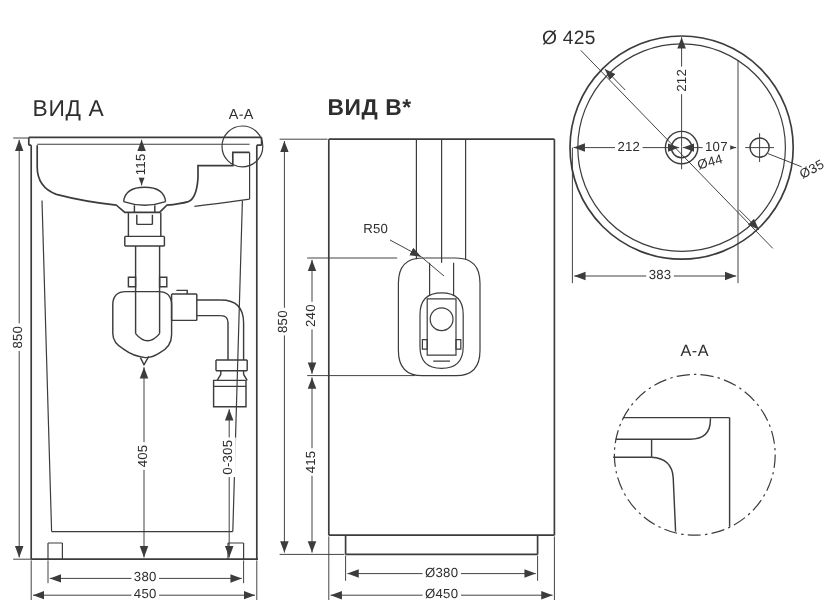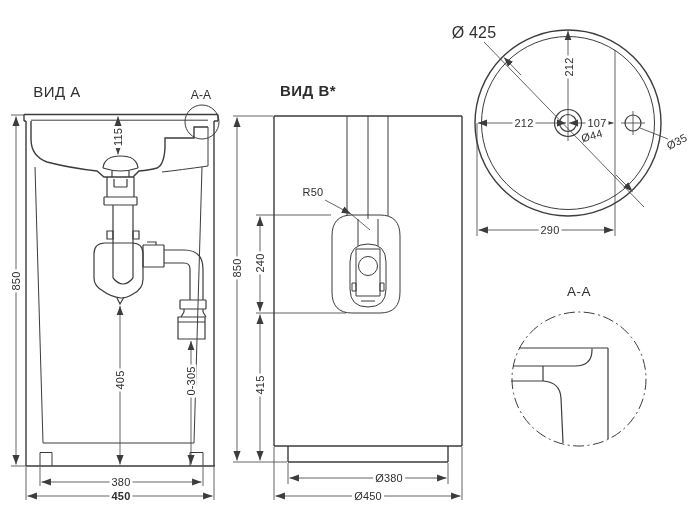--- a/index.html
+++ b/index.html
@@ -2,21 +2,21 @@
 <html><head>
 <meta charset="utf-8">
 <style>
   html,body{margin:0;padding:0;background:#fff;}
   #stage{position:relative;width:700px;height:510px;background:#fff;overflow:hidden;
          font-family:"Liberation Sans", sans-serif;}
   svg{position:absolute;left:0;top:0;}
   .lbl{position:absolute;transform:translate(-50%,-50%);background:#fff;color:#2e2e2e;
        font-size:11px;line-height:1;padding:0 2px;white-space:nowrap;letter-spacing:0.2px;}
   .rot{transform:translate(-50%,-50%) rotate(-90deg);}
-  .title{font-size:15px;background:transparent;letter-spacing:0.5px;}
+  .title{font-size:19px;background:transparent;letter-spacing:0.5px;}
   .small-title{font-size:12px;background:transparent;}
   .tilt15{transform:translate(-50%,-50%) rotate(-15deg);}
   .tilt28{transform:translate(-50%,-50%) rotate(-28deg);}
 </style>
 </head>
 <body>
 
 <div id="stage">
 
   <svg width="700" height="510" viewBox="0 0 700 510">
@@ -135,30 +135,30 @@
   <div class="lbl title" style="left:57px;top:91px;">ВИД A</div>
   <div class="lbl small-title" style="left:201px;top:95px;">A-A</div>
   <div class="lbl title" style="left:308px;top:90px;font-weight:bold;">ВИД B*</div>
   <div class="lbl title" style="left:579px;top:292px;font-size:13.5px;">A-A</div>
 
   <div class="lbl rot" style="left:118px;top:137px;">115</div>
   <div class="lbl rot" style="left:16px;top:281px;">850</div>
   <div class="lbl rot" style="left:120px;top:380px;">405</div>
   <div class="lbl rot" style="left:191px;top:381px;">0-305</div>
   <div class="lbl" style="left:121px;top:482px;text-align:right;">380</div>
-  <div class="lbl" style="left:121px;top:496px;font-weight:bold;">450</div>
+  <div class="lbl" style="left:121px;top:496px;">450</div>
 
   <div class="lbl rot" style="left:237px;top:268px;">850</div>
   <div class="lbl rot" style="left:260px;top:263px;">240</div>
   <div class="lbl rot" style="left:260px;top:385px;">415</div>
   <div class="lbl" style="left:313px;top:192px;background:transparent;">R50</div>
-  <div class="lbl" style="left:368px;top:478px;margin-left:21px;">Ø380</div>
+  <div class="lbl" style="left:368px;top:478px;">Ø380</div>
   <div class="lbl" style="left:368px;top:496px;">Ø450</div>
 
   <div class="lbl" style="left:474px;top:33px;font-size:16px;background:transparent;">Ø 425</div>
   <div class="lbl rot" style="left:569px;top:67px;">212</div>
   <div class="lbl" style="left:524px;top:123px;">212</div>
   <div class="lbl" style="left:597px;top:123px;text-align:center;">107</div>
   <div class="lbl tilt15" style="left:592px;top:136px;background:transparent;">Ø44</div>
   <div class="lbl tilt28" style="left:677px;top:142px;background:transparent;">Ø35</div>
-  <div class="lbl" style="left:550px;top:230px;">290</div>
+  <div class="lbl" style="left:550px;top:230px;">383</div>
 
 </div>
 
 </body></html>

